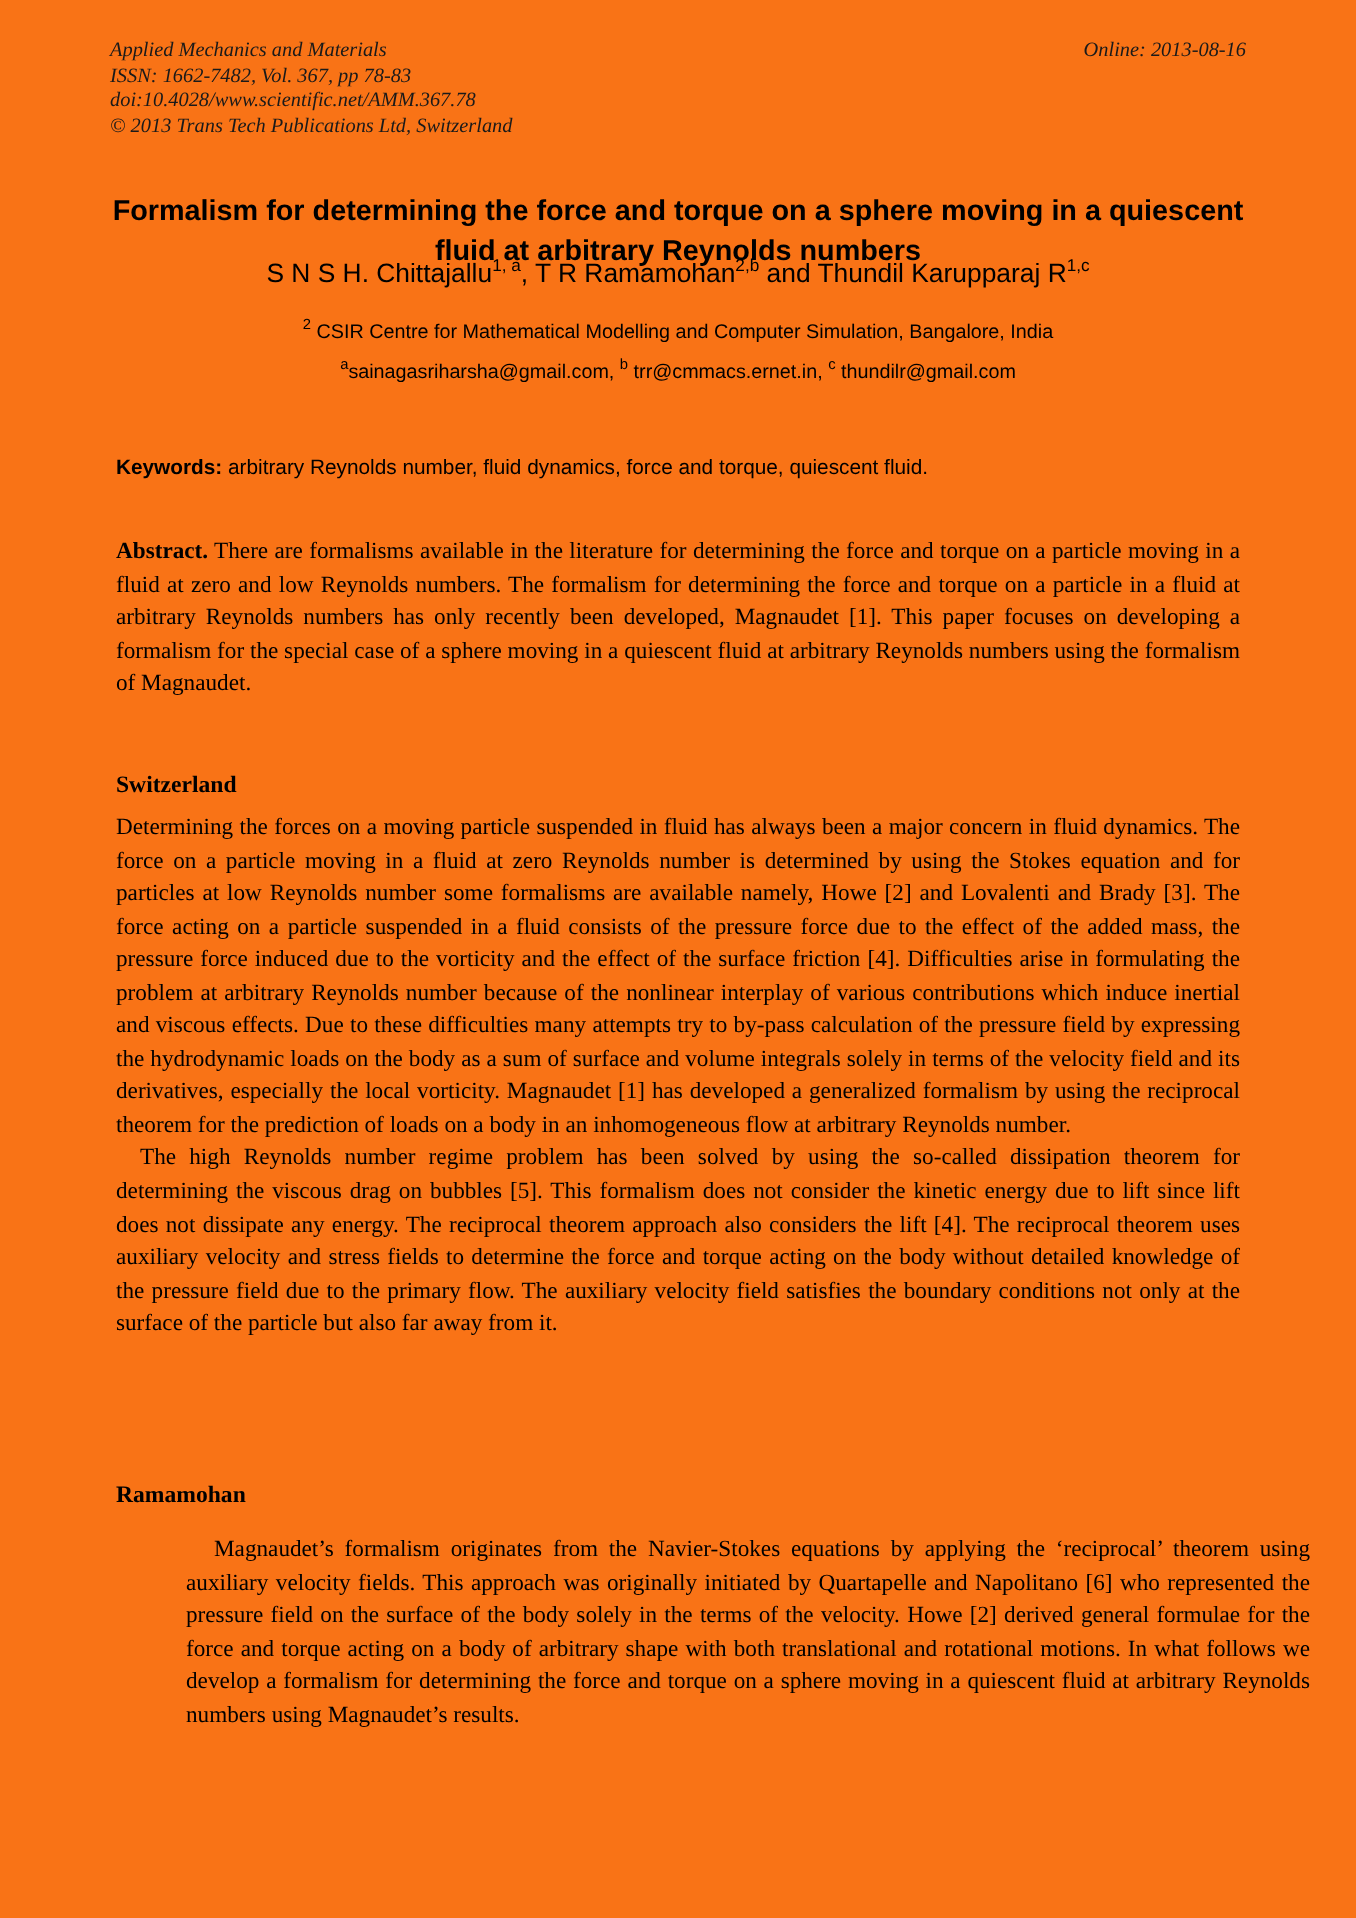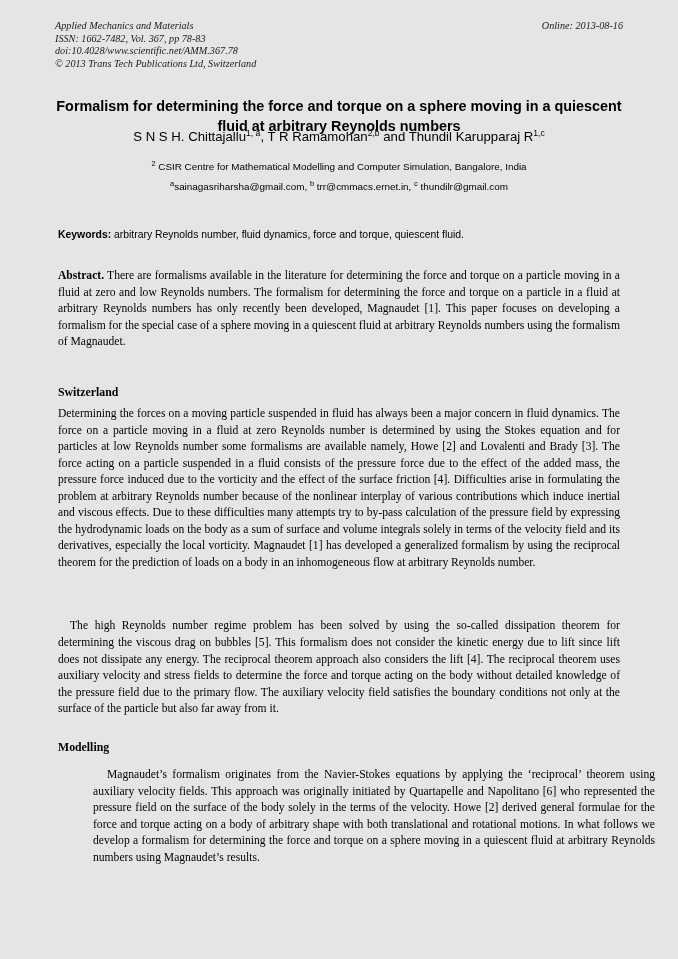--- a/index.html
+++ b/index.html
@@ -6,21 +6,21 @@
   html, body {
     margin: 0;
     padding: 0;
     background: #ffffff;
   }
   .page {
     position: relative;
     width: 678px;
     height: 959px;
     margin: 0 auto;
-    background: #e5e5e5;
+    background: #f97316;
     overflow: hidden;
     box-sizing: border-box;
     color: #000000;
   }
 
   
   .journal-header {
     position: absolute;
     left: 55px;
     top: 20px;
@@ -133,21 +133,21 @@
     left: 58px;
     top: 406px;
     width: 562px;
     font-family: "Liberation Serif", "DejaVu Serif", serif;
     font-size: 11.6px;
     line-height: 16.55px;
     text-align: justify;
     color: #000;
   }
   .sec-intro-body p { margin: 0; }
-  .sec-intro-body p.indent { text-indent: 12px; margin-top: 47px; }
+  .sec-intro-body p.indent { text-indent: 12px; }
 
   
   .sec-form-head {
     position: absolute;
     left: 58px;
     top: 740px;
     font-family: "Liberation Serif", "DejaVu Serif", serif;
     font-weight: bold;
     font-size: 11.8px;
     color: #000;
@@ -199,18 +199,18 @@
   <div class="abstract">
     <span class="ab-label">Abstract.</span><span> There are formalisms available in the literature for determining the force and torque on a particle moving in a fluid at zero and low Reynolds numbers. The formalism for determining the force and torque on a particle in a fluid at arbitrary Reynolds numbers has only recently been developed, Magnaudet [1]. This paper focuses on developing a formalism for the special case of a sphere moving in a quiescent fluid at arbitrary Reynolds numbers using the formalism of Magnaudet.</span>
   </div>
 
   <div class="sec-intro-head">Switzerland</div>
   <div class="sec-intro-body">
     <p>Determining the forces on a moving particle suspended in fluid has always been a major concern in fluid dynamics. The force on a particle moving in a fluid at zero Reynolds number is determined by using the Stokes equation and for particles at low Reynolds number some formalisms are available namely, Howe [2] and Lovalenti and Brady [3]. The force acting on a particle suspended in a fluid consists of the pressure force due to the effect of the added mass, the pressure force induced due to the vorticity and the effect of the surface friction [4]. Difficulties arise in formulating the problem at arbitrary Reynolds number because of the nonlinear interplay of various contributions which induce inertial and viscous effects. Due to these difficulties many attempts try to by-pass calculation of the pressure field by expressing the hydrodynamic loads on the body as a sum of surface and volume integrals solely in terms of the velocity field and its derivatives, especially the local vorticity. Magnaudet [1] has developed a generalized formalism by using the reciprocal theorem for the prediction of loads on a body in an inhomogeneous flow at arbitrary Reynolds number.</p>
     <p class="indent">The high Reynolds number regime problem has been solved by using the so-called dissipation theorem for determining the viscous drag on bubbles [5]. This formalism does not consider the kinetic energy due to lift since lift does not dissipate any energy. The reciprocal theorem approach also considers the lift [4]. The reciprocal theorem uses auxiliary velocity and stress fields to determine the force and torque acting on the body without detailed knowledge of the pressure field due to the primary flow. The auxiliary velocity field satisfies the boundary conditions not only at the surface of the particle but also far away from it.</p>
   </div>
 
-  <div class="sec-form-head">Modelling</div>
+  <div class="sec-form-head">Ramamohan</div>
   <div class="sec-form-body">
     <p>Magnaudet’s formalism originates from the Navier-Stokes equations by applying the ‘reciprocal’ theorem using auxiliary velocity fields. This approach was originally initiated by Quartapelle and Napolitano [6] who represented the pressure field on the surface of the body solely in the terms of the velocity. Howe [2] derived general formulae for the force and torque acting on a body of arbitrary shape with both translational and rotational motions. In what follows we develop a formalism for determining the force and torque on a sphere moving in a quiescent fluid at arbitrary Reynolds numbers using Magnaudet’s results.</p>
   </div>
 
 </div>
 
 </body></html>

